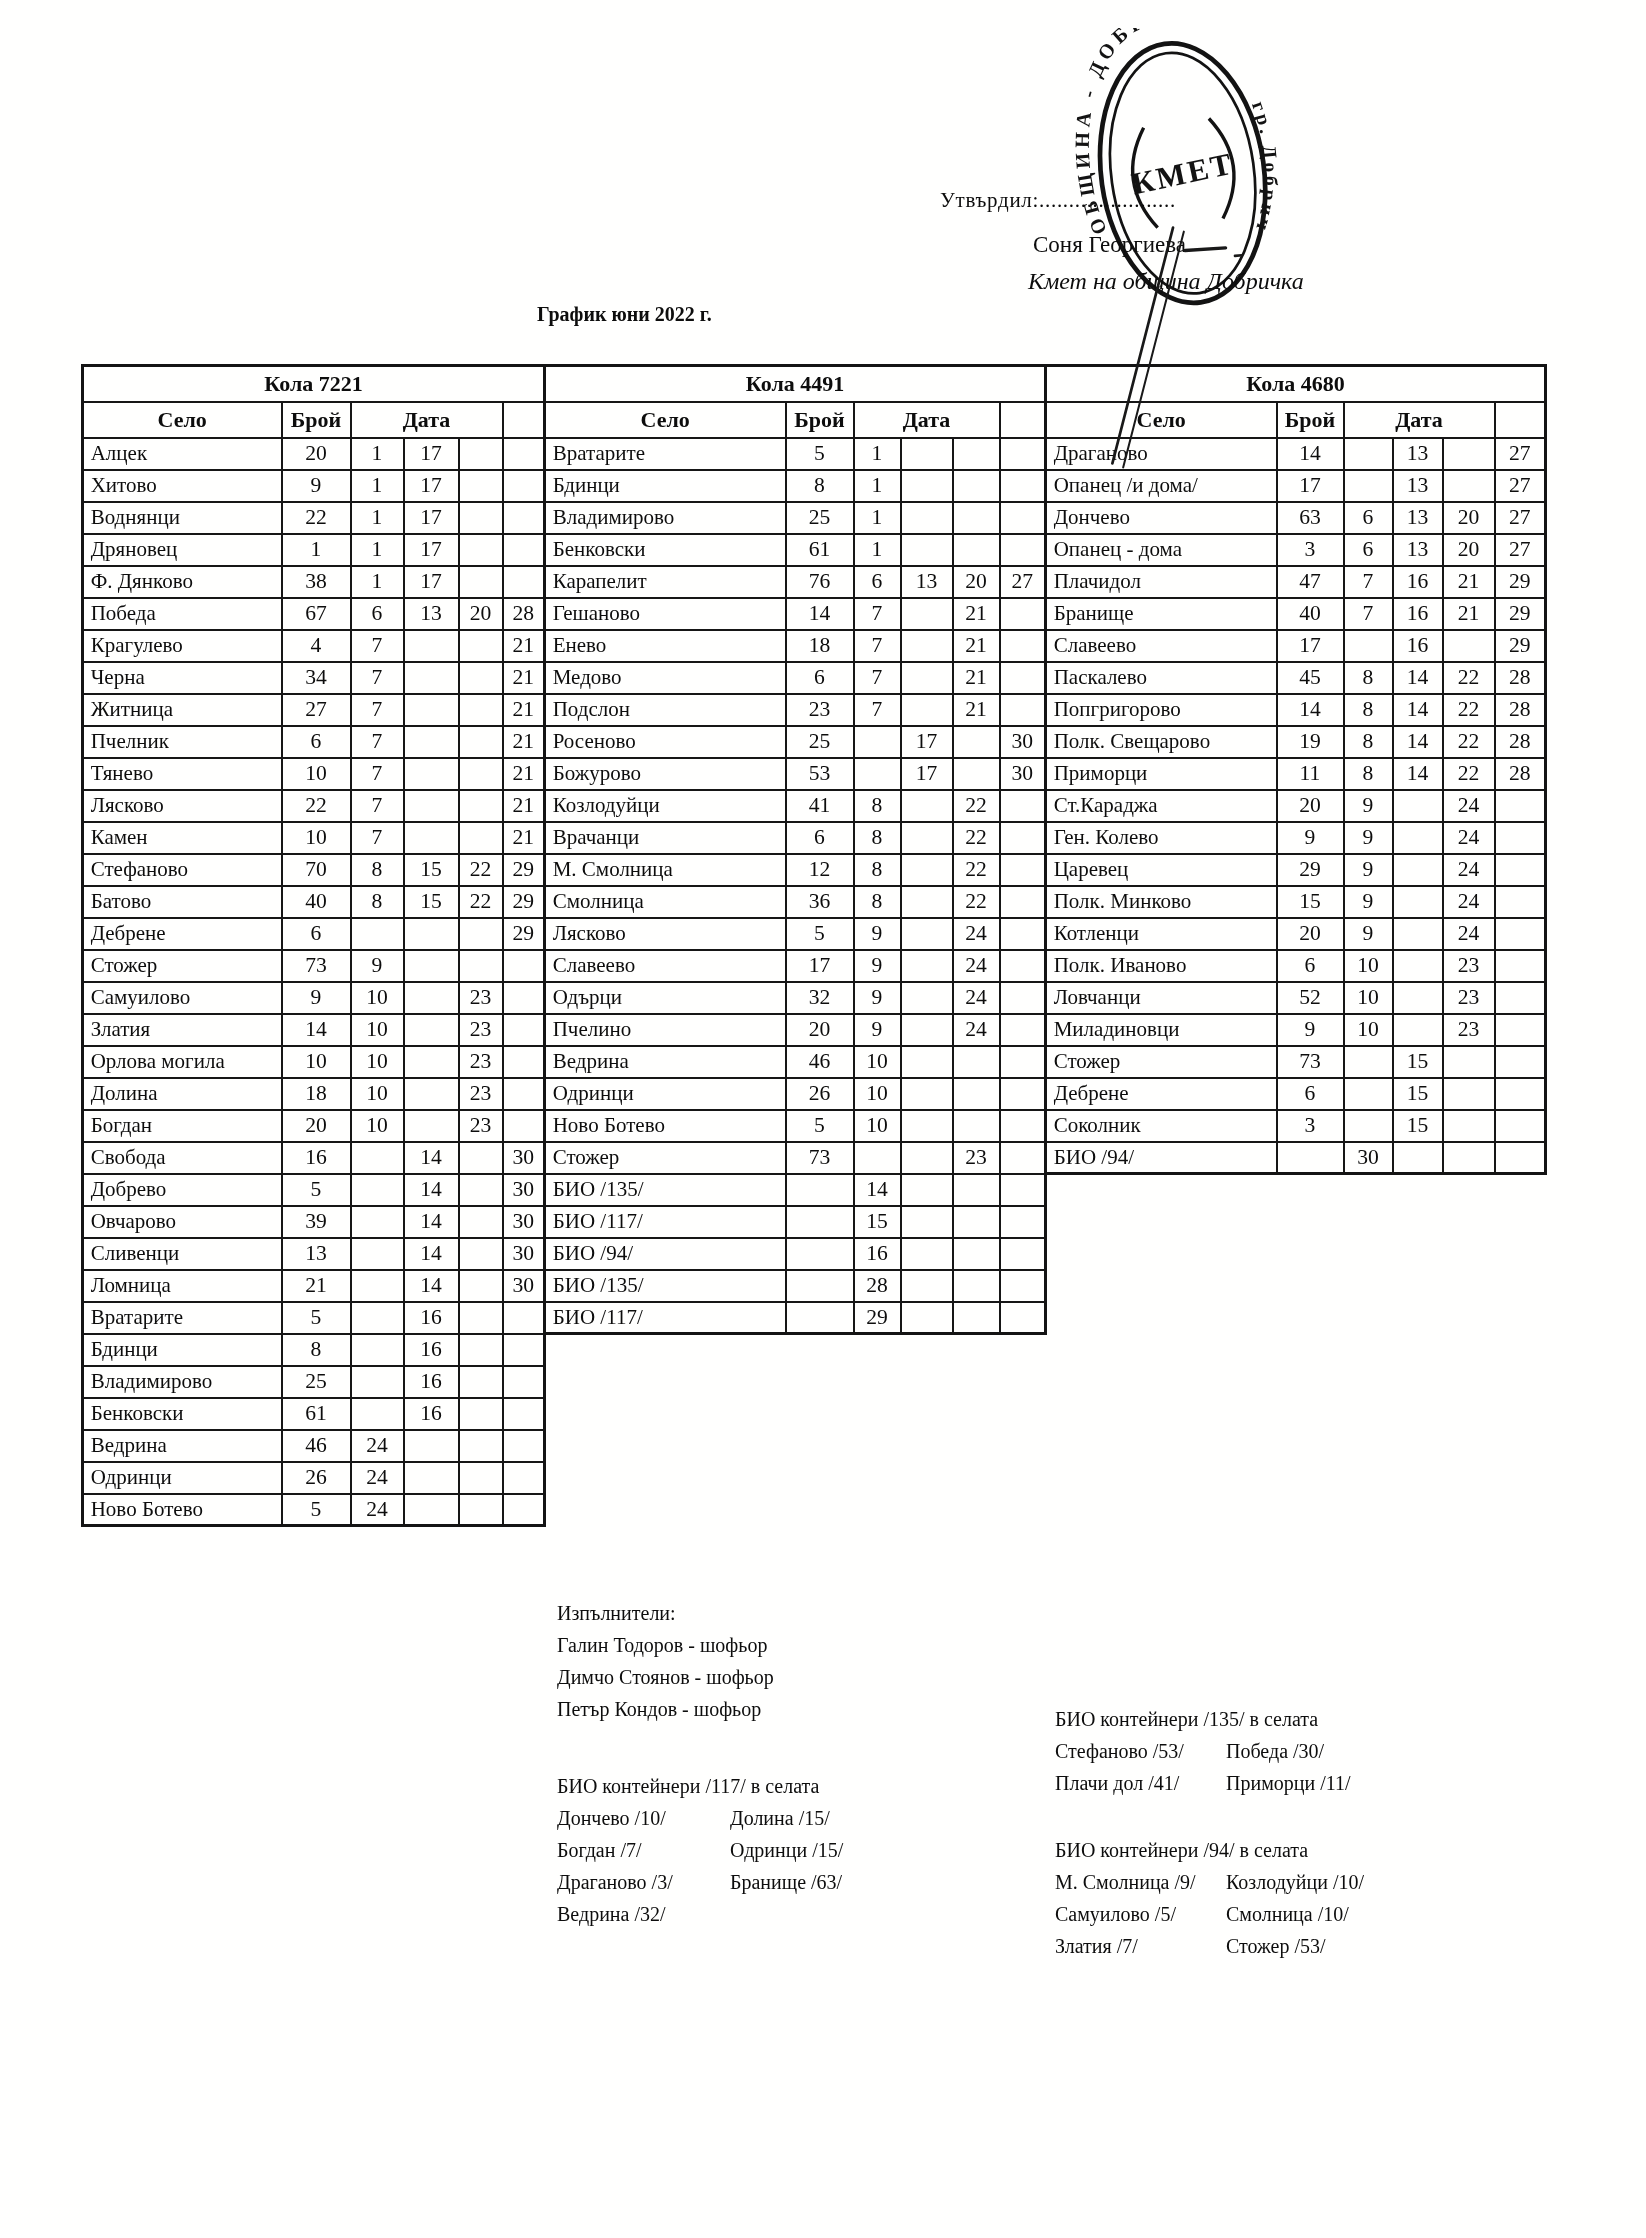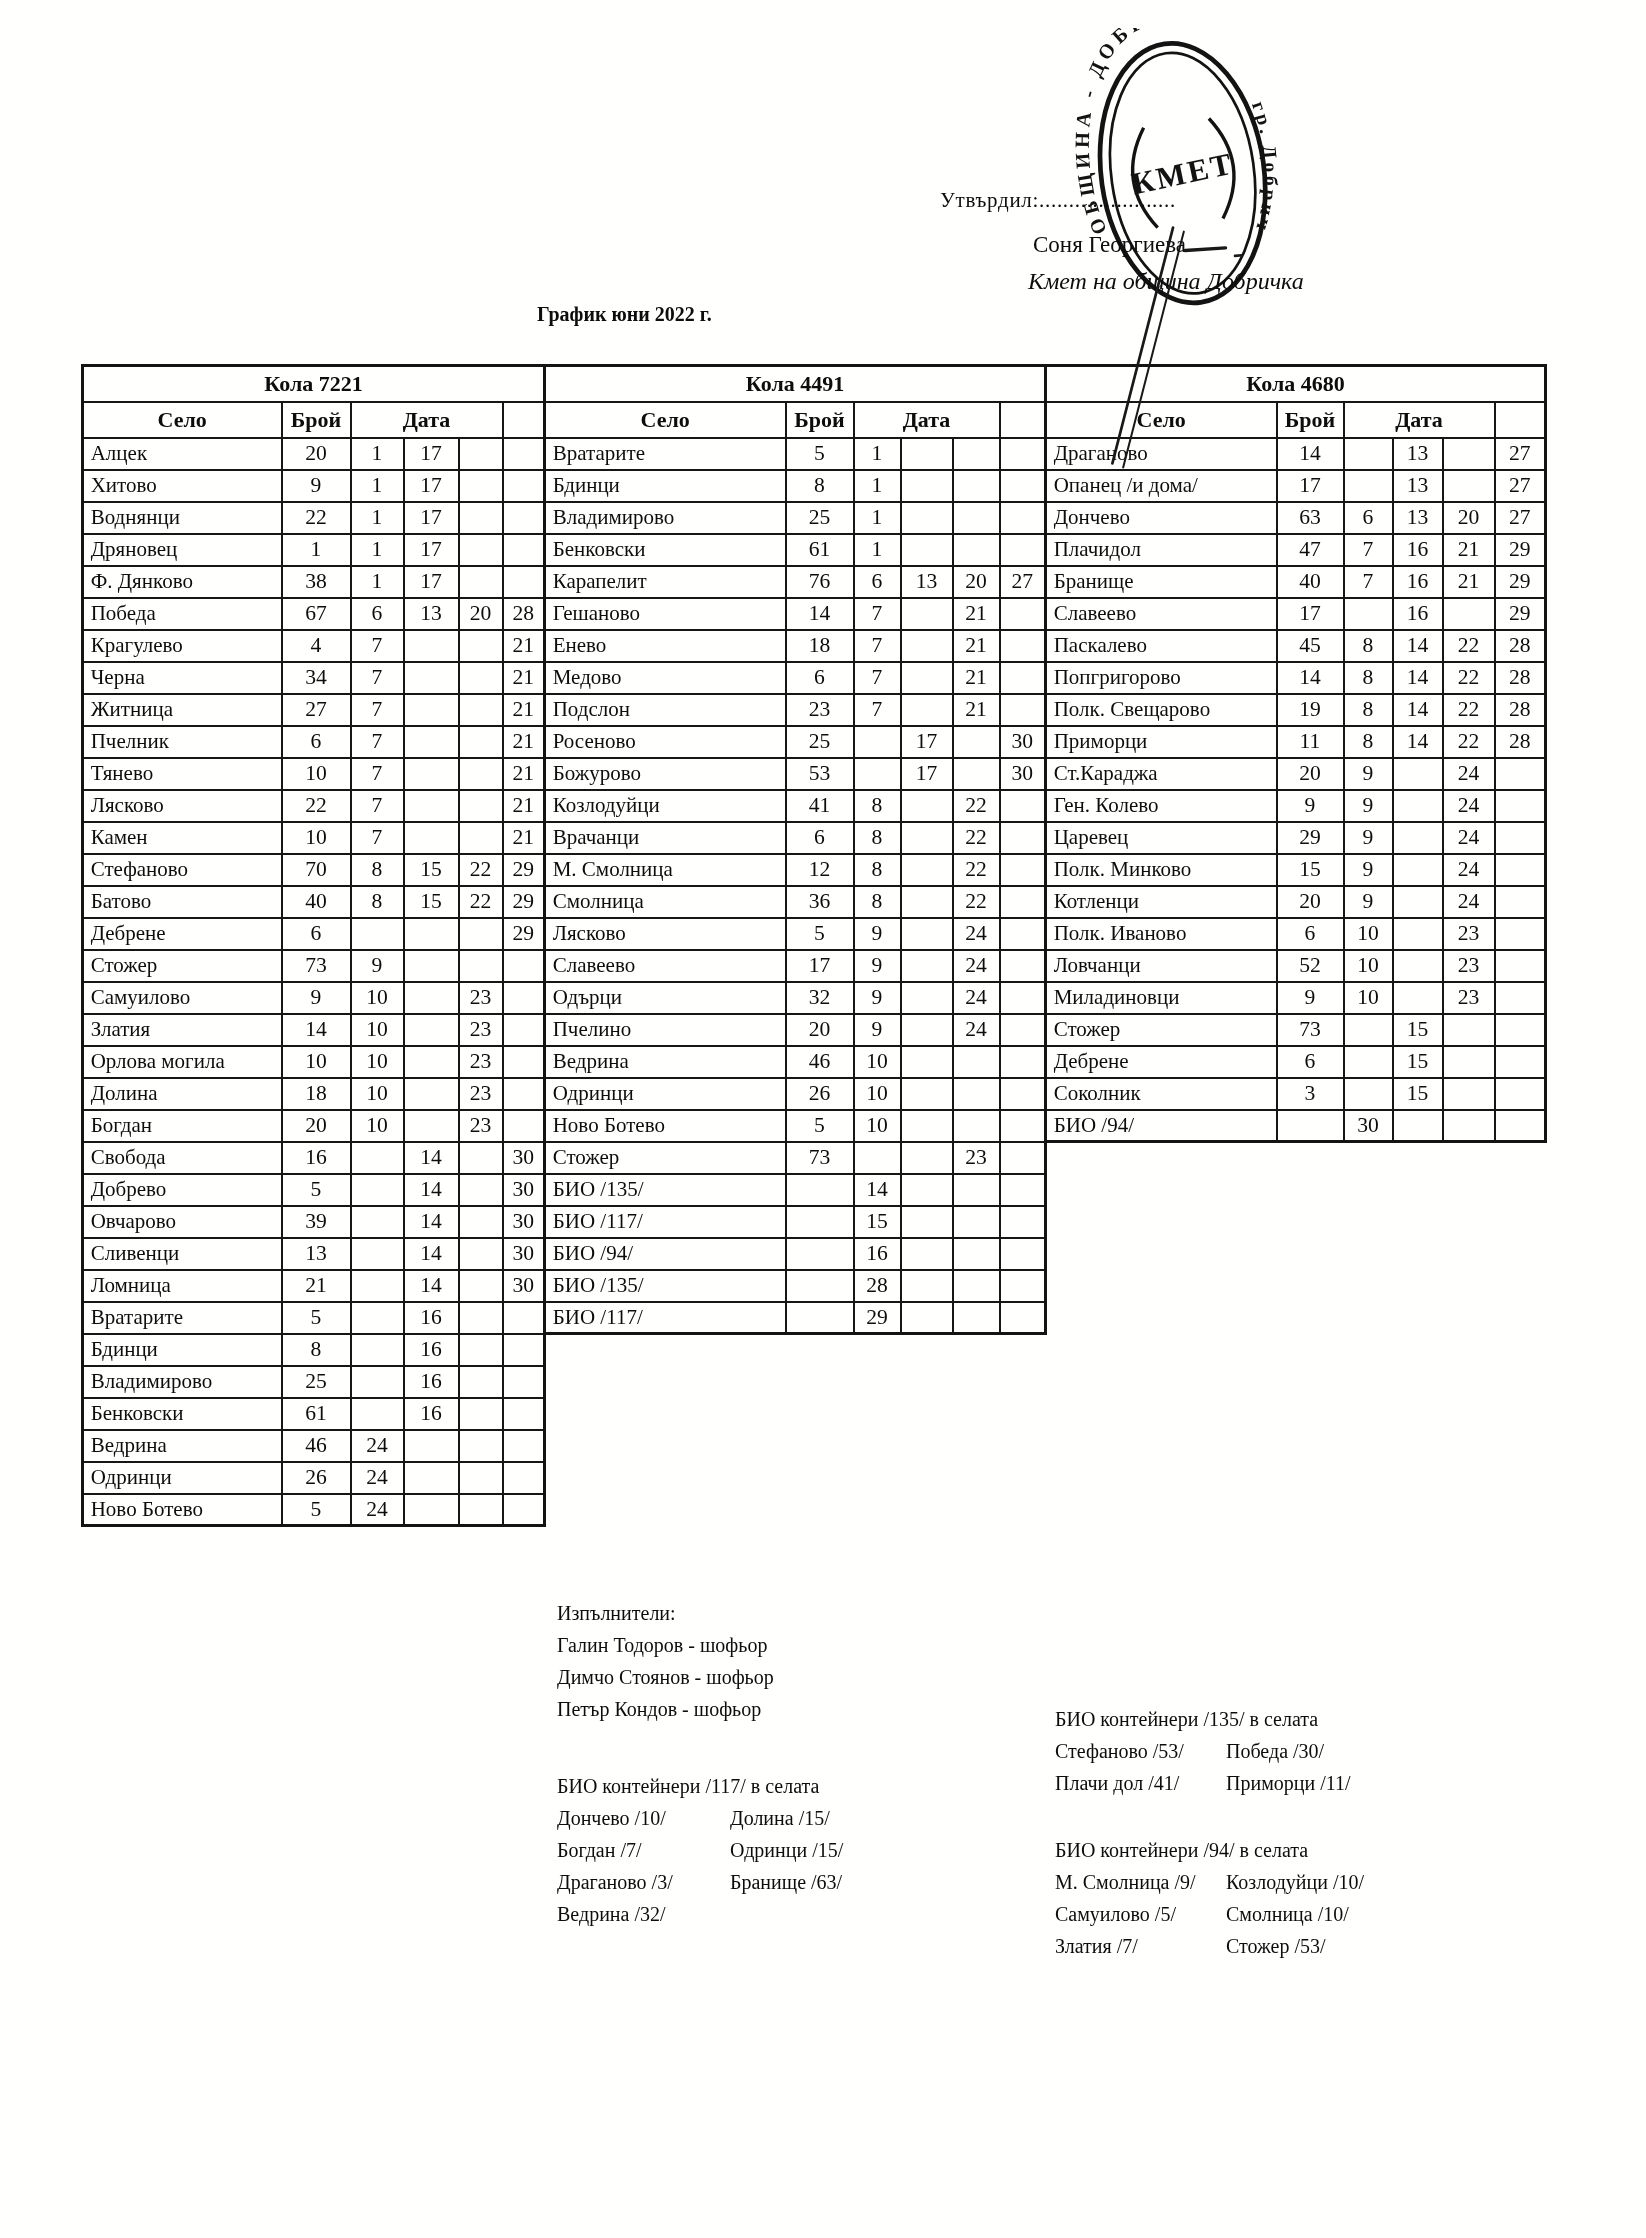--- a/index.html
+++ b/index.html
@@ -662,20 +662,28 @@
         </tr>
         <tr>
           <td class="village">Дончево</td>
           <td class="num">63</td>
           <td class="num">6</td>
           <td class="num">13</td>
           <td class="num">20</td>
           <td class="num">27</td>
         </tr>
         <tr>
+          <td class="village">Опанец - дома</td>
+          <td class="num">3</td>
+          <td class="num">6</td>
+          <td class="num">13</td>
+          <td class="num">20</td>
+          <td class="num">27</td>
+        </tr>
+        <tr>
           <td class="village">Плачидол</td>
           <td class="num">47</td>
           <td class="num">7</td>
           <td class="num">16</td>
           <td class="num">21</td>
           <td class="num">29</td>
         </tr>
         <tr>
           <td class="village">Бранище</td>
           <td class="num">40</td>

